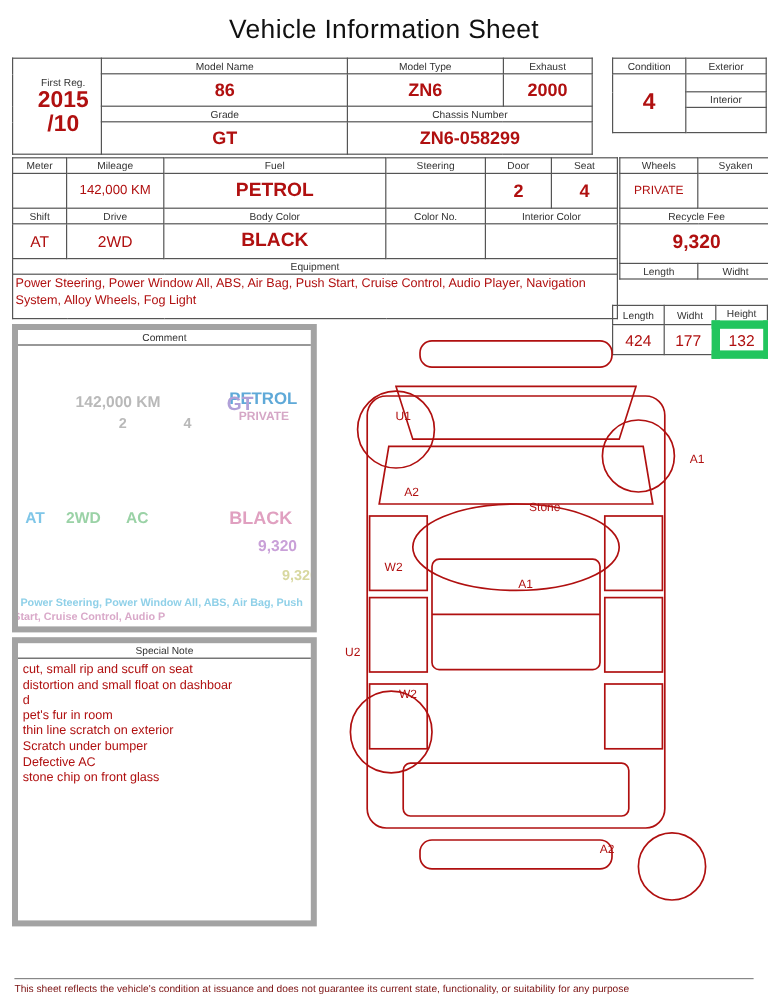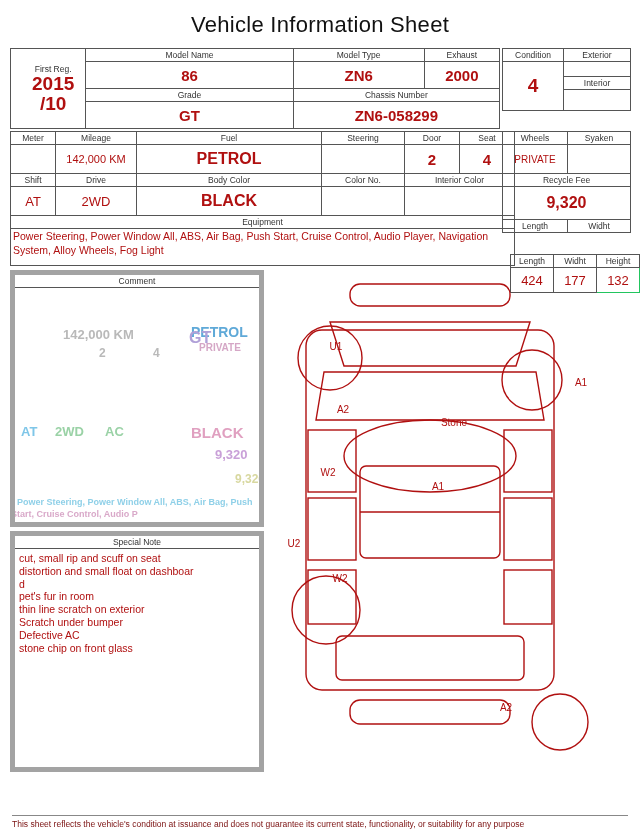--- a/index.html
+++ b/index.html
@@ -20,21 +20,21 @@
     letter-spacing:0.3px;
   }
   table{border-collapse:collapse;}
   .hdr{font-size:8.5px;color:#333;text-align:center;font-weight:normal;}
   .val{font-size:15px;color:#b01010;text-align:center;font-weight:bold;}
   .val-sm{font-size:11px;color:#b01010;text-align:center;}
   .val-md{font-size:13px;color:#b01010;text-align:center;}
   
   .top-wrap{display:flex;gap:0;align-items:flex-start;}
   .left-block{width:490px;}
-  .right-block{width:120px;margin-left:2px;}
+  .right-block{width:120px;margin-left:16px;}
   .left-block table, .right-block table{width:100%;table-layout:fixed;}
   .left-block td, .right-block td{border:1px solid #555;padding:1px 2px;}
   .firstreg{
     font-size:19px;color:#b01010;font-weight:bold;line-height:1.05;text-align:center;
   }
   
   .equip-text{font-size:10.5px;color:#b01010;text-align:left;line-height:1.3;padding:2px 3px;}
   
   .bottom{display:flex;margin-top:4px;}
   .comment-col{width:256px;}
@@ -192,21 +192,21 @@
     <table style="width:100%;table-layout:fixed;">
       <tbody>
           <tr>
         <td class="hdr" style="border:1px solid #555;width:40px;">Length</td>
         <td class="hdr" style="border:1px solid #555;width:40px;">Widht</td>
         <td class="hdr" style="border:1px solid #555;width:40px;">Height</td>
       </tr>
       <tr>
         <td class="val-md" style="border:1px solid #555;height:22px;">424</td>
         <td class="val-md" style="border:1px solid #555;">177</td>
-        <td class="val-md" style="border:1px solid #22c55e;">132</td>
+        <td class="val-md" style="border:7px solid #22c55e;">132</td>
       </tr>
     </tbody>
       </table>
   </div>
 
   <div class="bottom">
 
     <div class="comment-col">
       <div class="cbox">
         <div class="chdr">Comment</div>

